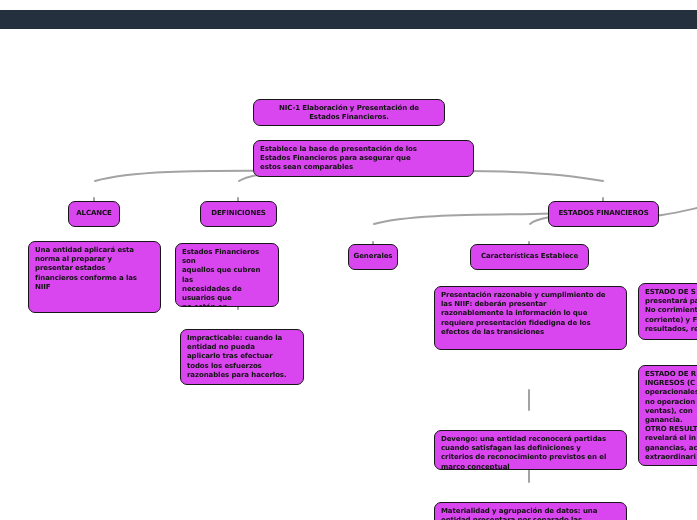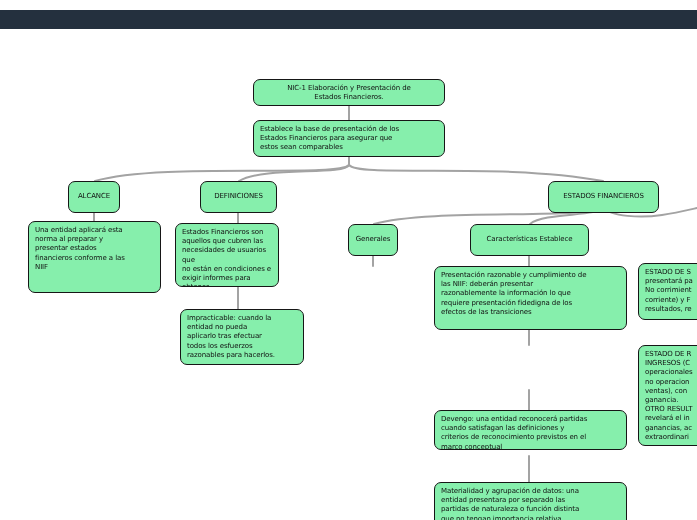--- a/index.html
+++ b/index.html
@@ -20,28 +20,28 @@
     overflow:hidden;background:var(--canvas_bg);
   }
   .topbar{
     position:absolute;left:0;top:10px;width:697px;height:19px;
     background:var(--top_bar);z-index:3;
   }
   svg.wires{position:absolute;left:0;top:0;z-index:1;}
   svg.wires path{stroke:var(--connector);stroke-width:2;fill:none;stroke-linecap:round;}
   .box{
     position:absolute;box-sizing:border-box;z-index:2;
-    background:#86efac;border:1.5px solid var(--border);border-radius:7px;
+    background:#d946ef;border:1.5px solid var(--border);border-radius:7px;
     padding:4px 6px;color:var(--text);
-    font-weight:normal;font-size:7px;line-height:9.2px;
-    white-space:pre-line;overflow:hidden;letter-spacing:-0.1px;
+    font-weight:bold;font-size:7px;line-height:9.2px;
+    white-space:pre-line;overflow:hidden;letter-spacing:-0.1px;margin-top:20px;
   }
   .label{
     display:flex;align-items:center;justify-content:center;
-    text-align:center;white-space:nowrap;height:32px;padding:12px 4px;
+    text-align:center;white-space:nowrap;height:26px;padding:12px 4px;
   }
   .center{text-align:center;}
   .clip{white-space:pre;}
 </style>
 </head>
 <body>
 
 <div id="canvas">
 
   <div class="topbar"></div>
@@ -62,21 +62,21 @@
     <path d="M373,242 L373,266"></path>
     <path d="M529,242 L529,266"></path>
     <path d="M529,321 L529,345"></path>
     <path d="M529,390 L529,410"></path>
     <path d="M529,456 L529,482"></path>
   </svg>
 
   <div class="box center" style="left:253px;top:79px;width:192px;height:27px">NIC-1 Elaboración y Presentación de
 Estados Financieros.</div>
 
-  <div class="box" style="left:253px;top:120px;width:192px;height:37px">Establece la base de presentación de los
+  <div class="box" style="left:253px;top:120px;width:221px;height:37px">Establece la base de presentación de los
 Estados Financieros para asegurar que
 estos sean comparables</div>
 
   <div class="box label" style="left:68px;top:181px;width:52px">ALCANCE</div>
 
   <div class="box" style="left:28px;top:221px;width:133px;height:72px">Una entidad aplicará esta
 norma al preparar y
 presentar estados
 financieros conforme a las
 NIIF</div>

